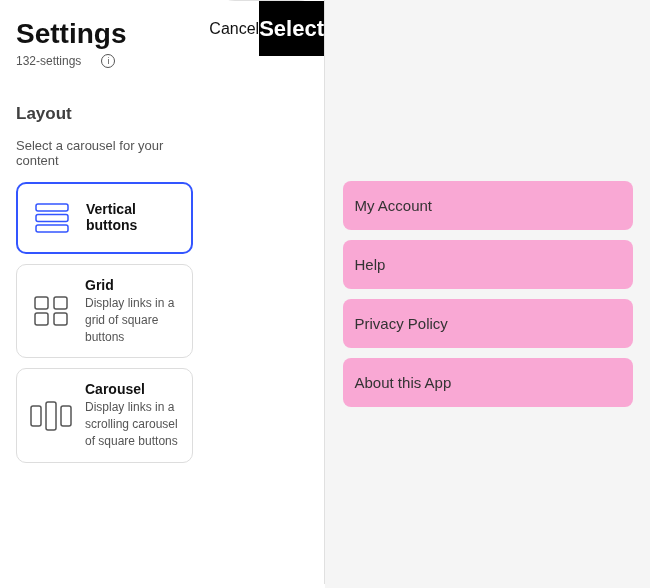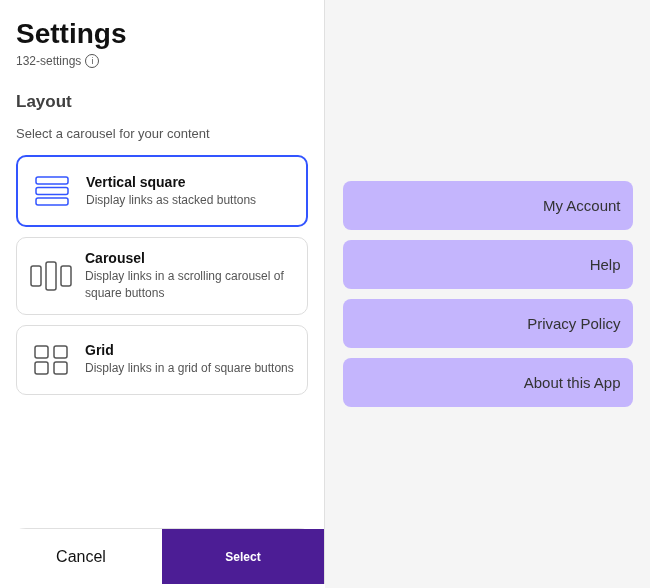--- a/index.html
+++ b/index.html
@@ -11,21 +11,20 @@
       overflow: hidden;
       display: flex;
       flex-direction: row;
     }
 
     
     .left-panel {
       width: 325px;
       height: 584px;
       display: flex;
-      flex-direction: column;
       border-right: 1px solid #e0e0e0;
       background: #fff;
     }
 
     .left-content {
       flex: 1;
       padding: 18px 16px 16px 16px;
       overflow-y: auto;
     }
 
@@ -34,22 +33,22 @@
       font-weight: 700;
       color: #111;
       margin-bottom: 4px;
     }
 
     .settings-id {
       font-size: 12px;
       color: #555;
       display: flex;
       align-items: flex-end;
-      gap: 4px;
-      margin-bottom: 24px;
+      gap: 20px;
+      margin-bottom: 36px;
     }
 
     .info-icon {
       width: 14px;
       height: 14px;
       border-radius: 50%;
       border: 1.5px solid #555;
       display: inline-flex;
       align-items: center;
       justify-content: center;
@@ -125,23 +124,23 @@
       background: #fff;
       border: none;
       font-size: 16px;
       font-weight: 500;
       color: #111;
       cursor: pointer;
     }
 
     .select-btn {
       flex: 1;
-      background: #4c1d95;
+      background: #000000;
       border: none;
-      font-size: 12px;
+      font-size: 22px;
       font-weight: 600;
       color: #fff;
       cursor: pointer;
     }
 
     
     .right-panel {
       flex: 1;
       background: #f5f5f5;
       display: flex;
@@ -154,28 +153,28 @@
 
     .preview-buttons {
       display: flex;
       flex-direction: column;
       gap: 10px;
       width: 100%;
       max-width: 290px;
     }
 
     .preview-btn {
-      background: #c4b5fd;
+      background: #f9a8d4;
       border: none;
       border-radius: 8px;
       padding: 16px 12px;
       font-size: 15px;
       color: #333;
       font-weight: 400;
-      text-align: right;
+      text-align: left;
       cursor: pointer;
       width: 100%;
     }
 
     
     svg {
       display: block;
     }
   </style>
 </head>
@@ -196,54 +195,53 @@
 
     <div class="layout-option selected">
       <div class="option-icon">
         <svg width="44" height="44" viewBox="0 0 44 44" fill="none" xmlns="http://www.w3.org/2000/svg">
           <rect x="6" y="8" width="32" height="7" rx="2" stroke="#3355ff" stroke-width="1.5" fill="none"></rect>
           <rect x="6" y="18.5" width="32" height="7" rx="2" stroke="#3355ff" stroke-width="1.5" fill="none"></rect>
           <rect x="6" y="29" width="32" height="7" rx="2" stroke="#3355ff" stroke-width="1.5" fill="none"></rect>
         </svg>
       </div>
       <div class="option-text">
-        <div class="option-title">Vertical square</div>
-        <div class="option-desc">Display links as stacked buttons</div>
-      </div>
-    </div>
-
-    <div class="layout-option">
-      <div class="option-icon">
-        <svg width="44" height="44" viewBox="0 0 44 44" fill="none" xmlns="http://www.w3.org/2000/svg">
-          <rect x="2" y="12" width="10" height="20" rx="2" stroke="#555" stroke-width="1.5" fill="none"></rect>
-          <rect x="17" y="8" width="10" height="28" rx="2" stroke="#555" stroke-width="1.5" fill="none"></rect>
-          <rect x="32" y="12" width="10" height="20" rx="2" stroke="#555" stroke-width="1.5" fill="none"></rect>
-        </svg>
-      </div>
-      <div class="option-text">
-        <div class="option-title">Carousel</div>
-        <div class="option-desc">Display links in a scrolling carousel of square buttons</div>
+        <div class="option-title">Vertical buttons</div>
       </div>
     </div>
 
     <div class="layout-option">
       <div class="option-icon">
         <svg width="44" height="44" viewBox="0 0 44 44" fill="none" xmlns="http://www.w3.org/2000/svg">
           <rect x="6" y="8" width="13" height="12" rx="2" stroke="#555" stroke-width="1.5" fill="none"></rect>
           <rect x="25" y="8" width="13" height="12" rx="2" stroke="#555" stroke-width="1.5" fill="none"></rect>
           <rect x="6" y="24" width="13" height="12" rx="2" stroke="#555" stroke-width="1.5" fill="none"></rect>
           <rect x="25" y="24" width="13" height="12" rx="2" stroke="#555" stroke-width="1.5" fill="none"></rect>
         </svg>
       </div>
       <div class="option-text">
         <div class="option-title">Grid</div>
         <div class="option-desc">Display links in a grid of square buttons</div>
       </div>
     </div>
 
+    <div class="layout-option">
+      <div class="option-icon">
+        <svg width="44" height="44" viewBox="0 0 44 44" fill="none" xmlns="http://www.w3.org/2000/svg">
+          <rect x="2" y="12" width="10" height="20" rx="2" stroke="#555" stroke-width="1.5" fill="none"></rect>
+          <rect x="17" y="8" width="10" height="28" rx="2" stroke="#555" stroke-width="1.5" fill="none"></rect>
+          <rect x="32" y="12" width="10" height="20" rx="2" stroke="#555" stroke-width="1.5" fill="none"></rect>
+        </svg>
+      </div>
+      <div class="option-text">
+        <div class="option-title">Carousel</div>
+        <div class="option-desc">Display links in a scrolling carousel of square buttons</div>
+      </div>
+    </div>
+
   </div>
 
   <div class="bottom-bar">
     <button class="cancel-btn">Cancel</button>
     <button class="select-btn">Select</button>
   </div>
 </div>
 
 <div class="right-panel">
   <div class="preview-buttons">

